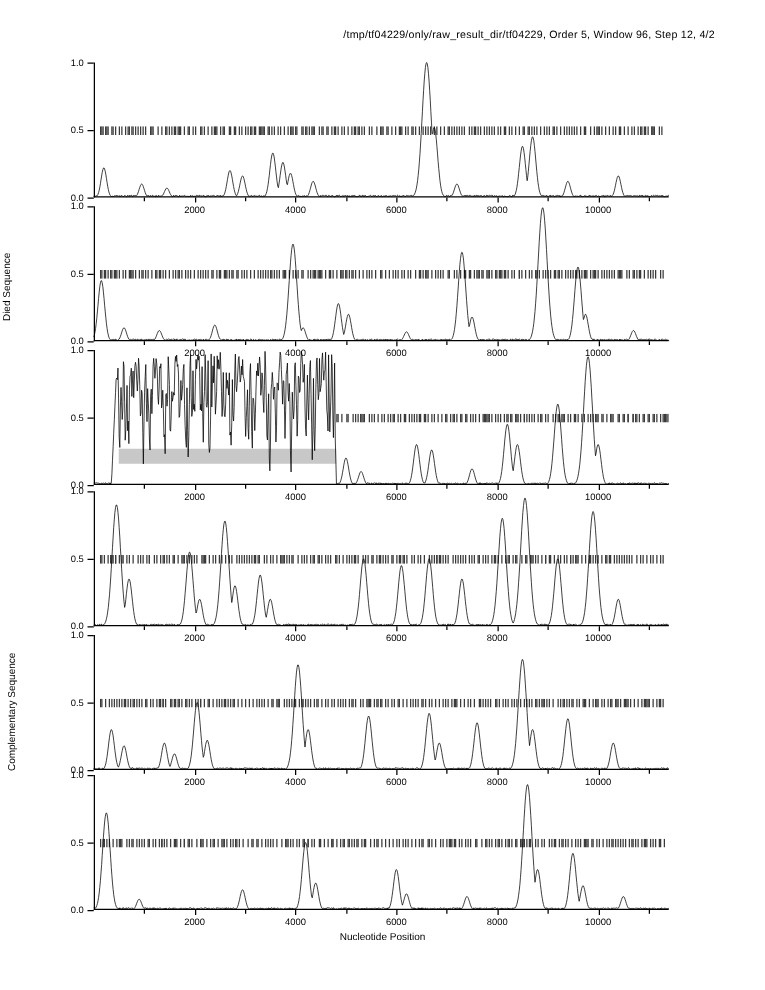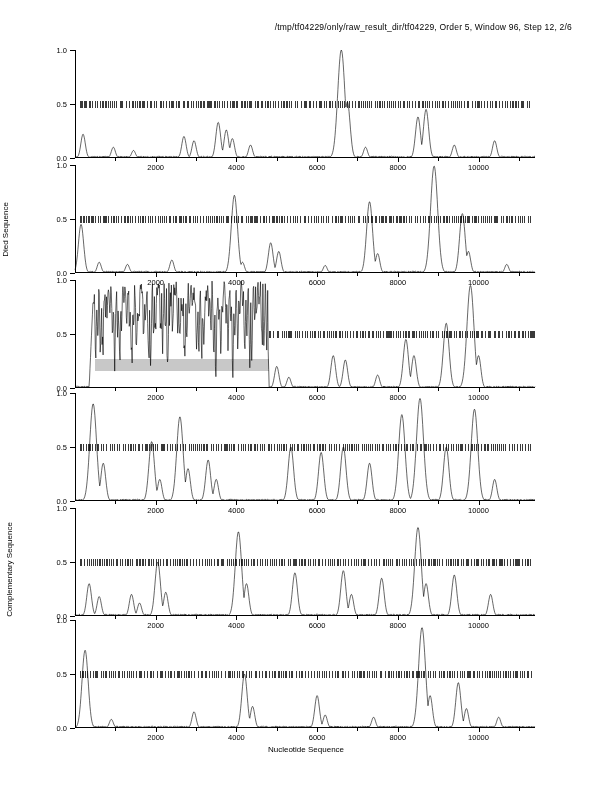--- a/index.html
+++ b/index.html
@@ -128,25 +128,25 @@
     top: 745px;
     text-align: center;
     font-size: 8px;
   }
 </style>
 </head>
 <body>
 
 <div id="page">
 
-  <div id="title">/tmp/tf04229/only/raw_result_dir/tf04229, Order 5, Window 96, Step 12, 2/6</div>
+  <div id="title">/tmp/tf04229/only/raw_result_dir/tf04229, Order 5, Window 96, Step 12, 4/2</div>
 
   <div id="ylab-died">Died Sequence</div>
   <div id="ylab-comp">Complementary Sequence</div>
-  <div id="xlab">Nucleotide Sequence</div>
+  <div id="xlab">Nucleotide Position</div>
 
   <div id="panels">
       <div class="panel" style="top: 50px; height: 108px;">
         <div class="plotbox"></div>
         <div class="axis-ytick" style="top: 100%;"></div>
         <div class="axis-ylabel" style="top: 100%;">0.0</div>
         <div class="axis-ytick" style="top: 50%;"></div>
         <div class="axis-ylabel" style="top: 50%;">0.5</div>
         <div class="axis-ytick" style="top: 0%;"></div>
         <div class="axis-ylabel" style="top: 0%;">1.0</div>

